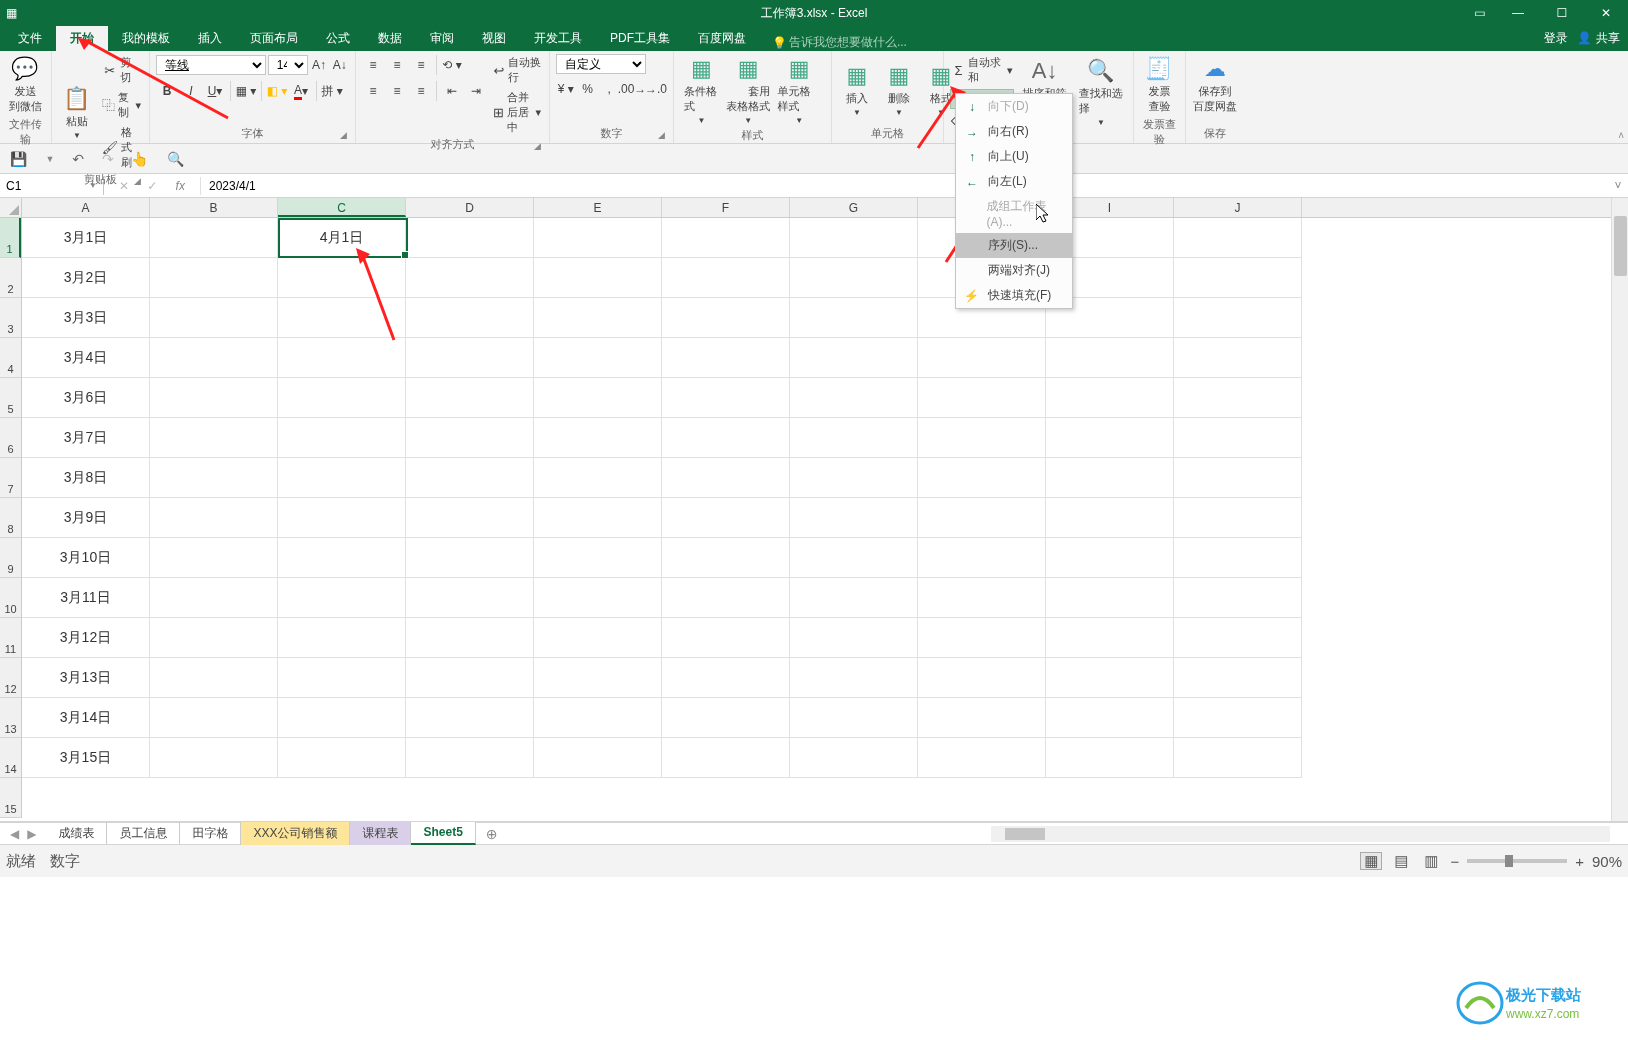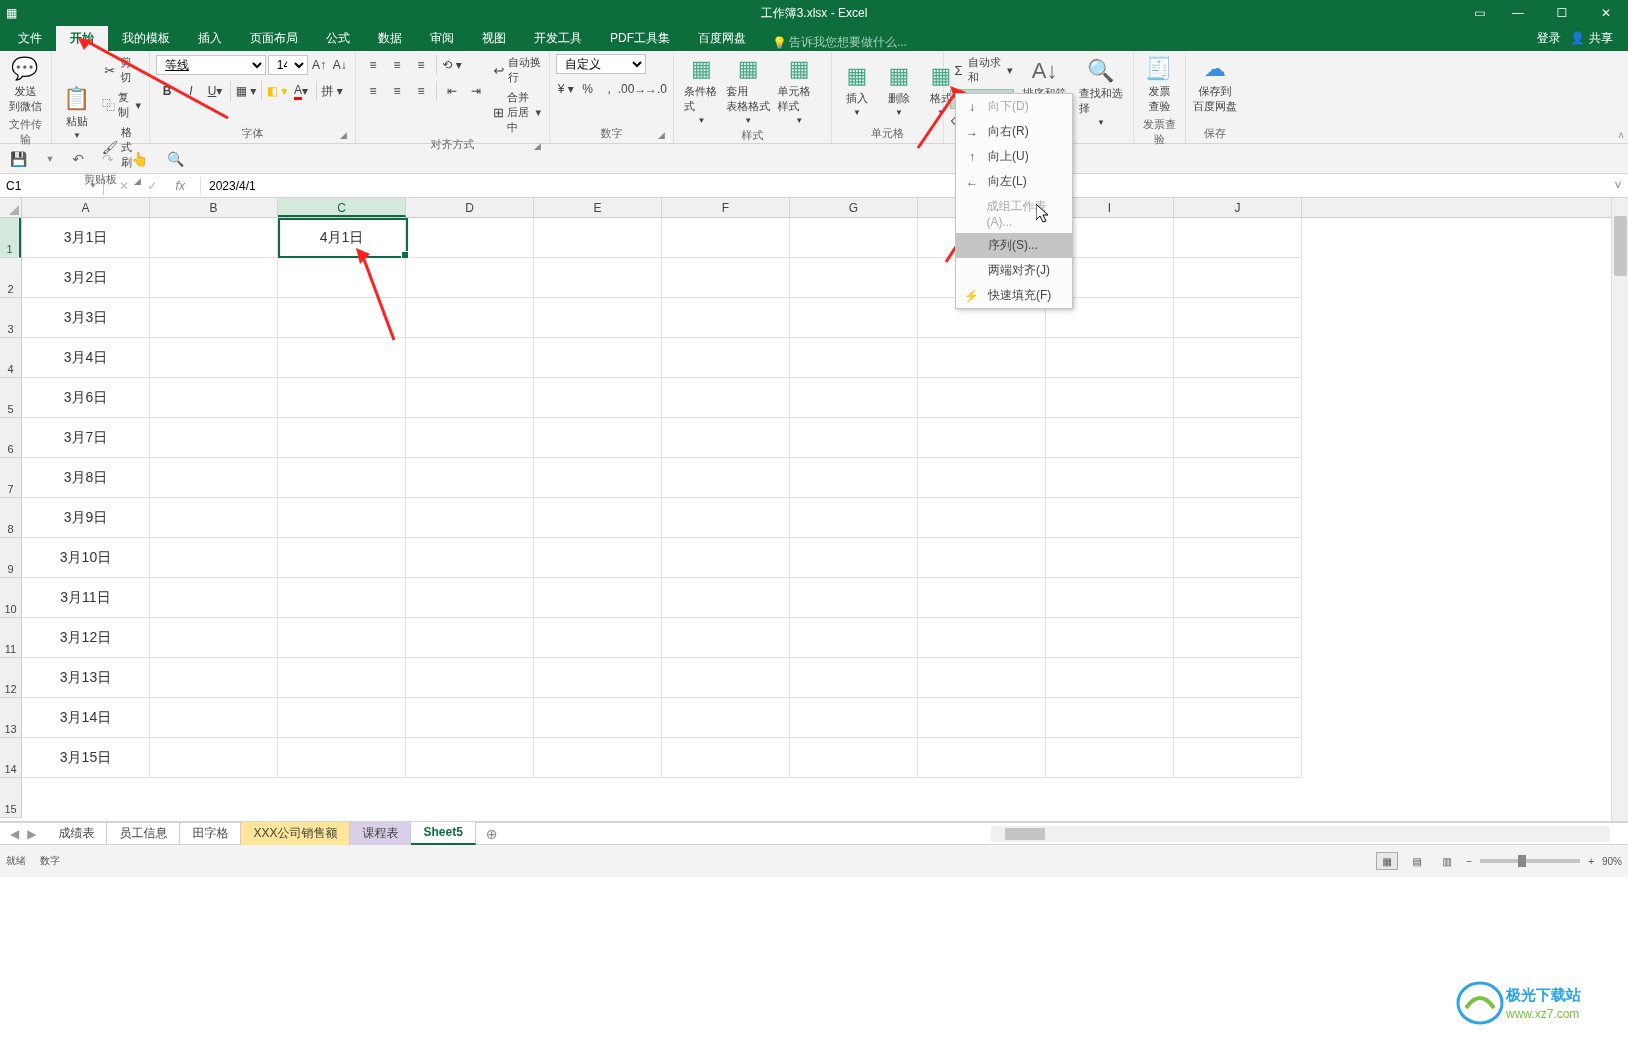--- a/index.html
+++ b/index.html
@@ -10,21 +10,21 @@
 .title-bar .left-icons { display: flex; gap: 2px; padding-left: 6px; }
 .title-bar .title-center { position: absolute; left: 50%; transform: translateX(-50%); }
 .title-bar .win-controls { position: absolute; right: 0; display: flex; align-items: center; height: 100%; }
 .win-btn { width: 44px; height: 26px; display: flex; align-items: center; justify-content: center; color: #fff; font-size: 12px; }
 .win-btn.alt { width: 32px; }
 
 
 .menu-tabs { height: 25px; background: #0d6d3d; display: flex; align-items: flex-end; padding-left: 4px; position: relative; }
 .menu-tab { padding: 4px 14px; color: #fff; font-size: 12px; cursor: pointer; }
 .menu-tab.active { background: #f3f3f3; color: #0d6d3d; font-weight: 600; }
-.menu-right { position: absolute; right: 15px; display: flex; gap: 10px; color: #fff; font-size: 12px; align-items: center; height: 100%; top: 0; }
+.menu-right { position: absolute; right: 8px; display: flex; gap: 10px; color: #fff; font-size: 12px; align-items: center; height: 100%; top: 0; }
 .tell-me { color: #a8d0bc; font-size: 12px; margin-left: 12px; display: flex; align-items: center; gap: 2px; }
 .tell-me .bulb { color: #ffc83d; }
 
 
 .ribbon { height: 93px; background: #f3f3f3; border-bottom: 1px solid #d4d4d4; display: flex; position: relative; }
 .rg { border-right: 1px solid #e0e0e0; padding: 3px 6px 1px 6px; display: flex; flex-direction: column; justify-content: space-between; }
 .rg-content { display: flex; gap: 4px; flex: 1; }
 .rg-label { text-align: center; font-size: 11px; color: #666; padding: 1px 0 1px 0; position: relative; }
 .rg-label .dlg-launch { position: absolute; right: 2px; bottom: 2px; font-size: 9px; color: #888; }
 .big-btn { display: flex; flex-direction: column; align-items: center; justify-content: center; padding: 2px 4px; font-size: 11px; color: #444; gap: 2px; min-width: 38px; }
@@ -78,21 +78,21 @@
 .sheet-tabs { display: flex; }
 .sheet-tab { padding: 3px 12px; border-right: 1px solid #ccc; color: #444; cursor: pointer; }
 .sheet-tab.yel { background: #fde599; }
 .sheet-tab.purp { background: #d9cfe8; }
 .sheet-tab.active { background: #fff; border-bottom: 2px solid #0d6d3d; color: #0d6d3d; font-weight: 600; }
 .sheet-add { padding: 0 10px; color: #888; font-size: 14px; }
 .hscroll { position: absolute; right: 18px; width: 38%; height: 16px; background: #f0f0f0; top: 3px; }
 .hscroll .thumb { position: absolute; left: 14px; top: 2px; height: 12px; width: 40px; background: #c5c5c5; }
 
 
-.status-bar { height: 22px; background: #f3f3f3; border-top: 1px solid #d4d4d4; display: flex; align-items: center; font-size: 10px; color: #555; padding: 16px 6px; justify-content: space-between; }
+.status-bar { height: 22px; background: #f3f3f3; border-top: 1px solid #d4d4d4; display: flex; align-items: center; font-size: 15px; color: #555; padding: 16px 6px; justify-content: space-between; }
 .status-left { display: flex; gap: 14px; }
 .status-right { display: flex; align-items: center; gap: 8px; }
 .view-btn { width: 22px; height: 18px; display: inline-flex; align-items: center; justify-content: center; border: 1px solid transparent; }
 .view-btn.active { border-color: #aaa; background: #e8e8e8; }
 .zoom-slider { width: 100px; height: 4px; background: #c5c5c5; position: relative; }
 .zoom-slider .knob { position: absolute; left: 38%; top: -4px; width: 8px; height: 12px; background: #888; }
 
 
 .arrow { position: absolute; pointer-events: none; }
 .arrow-line { stroke: #ff2020; stroke-width: 3; fill: none; }
@@ -250,21 +250,21 @@
 
   <div class="rg" style="width:158px;">
     <div class="rg-content">
       <div class="big-btn">
           <span class="icon" style="color:#4a8;">▦</span>
           <span>条件格式</span>
           <span style="font-size:8px;">▼</span>
         </div>
       <div class="big-btn">
           <span class="icon" style="color:#4a8;">▦</span>
-          <span style="white-space:pre; text-align:left;">套用
+          <span style="white-space:pre; text-align:right;">套用
 表格格式</span>
           <span style="font-size:8px;">▼</span>
         </div>
       <div class="big-btn">
           <span class="icon" style="color:#4a8;">▦</span>
           <span>单元格样式</span>
           <span style="font-size:8px;">▼</span>
         </div>
     </div>
     <div class="rg-label">样式</div>

